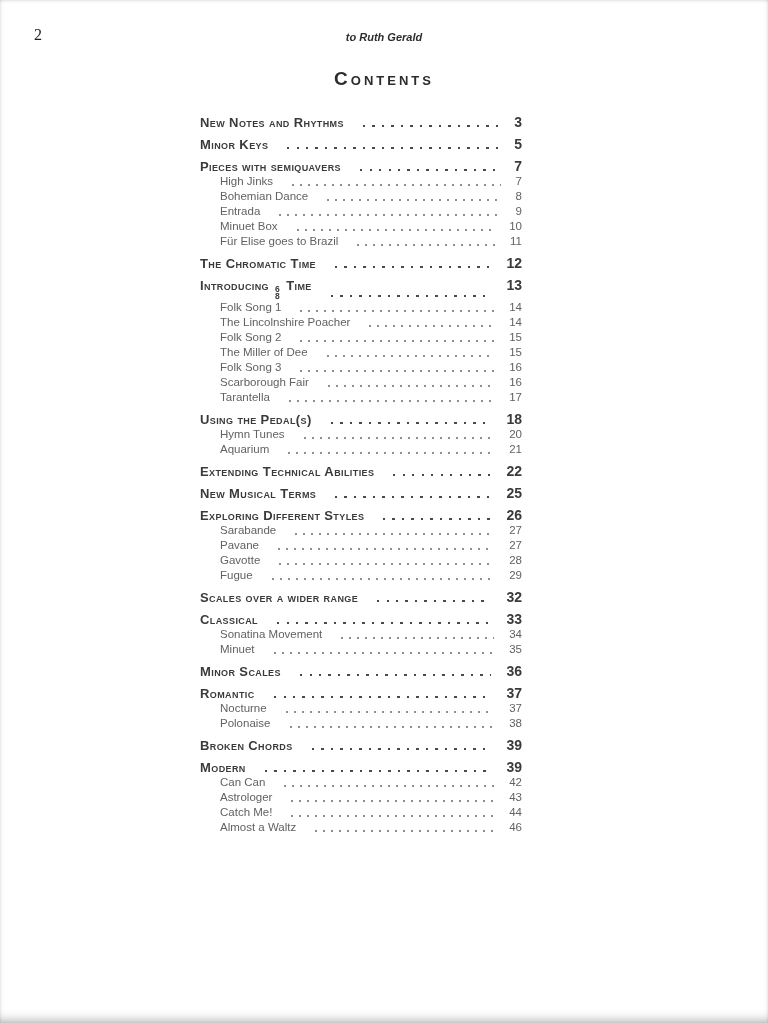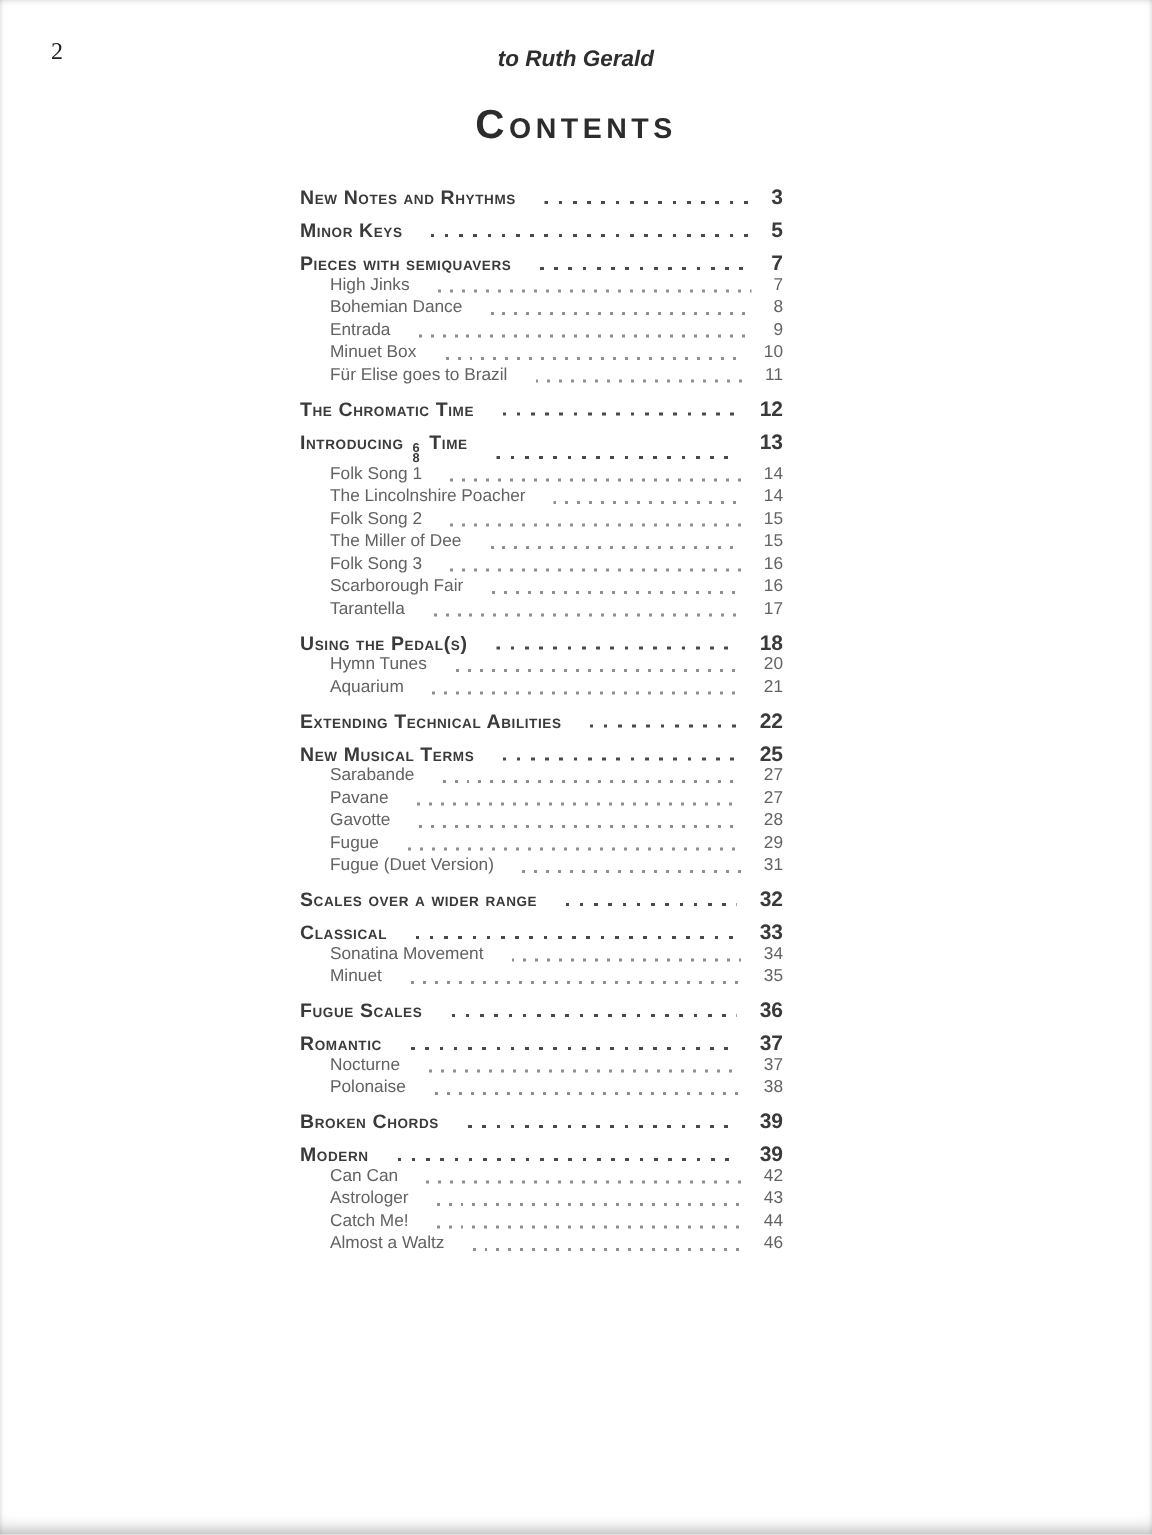--- a/index.html
+++ b/index.html
@@ -27,29 +27,29 @@
     color: #1d1d1d;
   }
   .dedication {
     position: absolute;
     top: 31px;
     left: 0;
     right: 0;
     text-align: center;
     font-style: italic;
     font-weight: bold;
-    font-size: 15px;
+    font-size: 11px;
     color: #2e2e2e;
   }
   .title {
     padding-top: 68px;
     text-align: center;
     font-variant: small-caps;
     font-weight: bold;
-    font-size: 27px;
+    font-size: 19px;
     letter-spacing: 3px;
     color: #2c2c2c;
   }
   .toc {
     width: 322px;
     margin: 18px 0 0 200px;
   }
   .row { display: flex; align-items: baseline; gap: 12px; }
   .row.l0 {
     padding-top: 7px;
@@ -210,45 +210,45 @@
       <div class="row l0">
         <span class="label">Extending Technical Abilities</span>
         <span class="leader"></span>
         <span class="page-num">22</span>
       </div>
       <div class="row l0">
         <span class="label">New Musical Terms</span>
         <span class="leader"></span>
         <span class="page-num">25</span>
       </div>
+      <div class="row l0">
+        <span class="label">Exploring Different Styles</span>
+        <span class="leader"></span>
+        <span class="page-num">26</span>
+      </div>
       <div class="row l1">
         <span class="label">Sarabande</span>
         <span class="leader"></span>
         <span class="page-num">27</span>
       </div>
       <div class="row l1">
         <span class="label">Pavane</span>
         <span class="leader"></span>
         <span class="page-num">27</span>
       </div>
       <div class="row l1">
         <span class="label">Gavotte</span>
         <span class="leader"></span>
         <span class="page-num">28</span>
       </div>
       <div class="row l1">
         <span class="label">Fugue</span>
         <span class="leader"></span>
         <span class="page-num">29</span>
       </div>
-      <div class="row l1">
-        <span class="label">Fugue (Duet Version)</span>
-        <span class="leader"></span>
-        <span class="page-num">31</span>
-      </div>
       <div class="row l0">
         <span class="label">Scales over a wider range</span>
         <span class="leader"></span>
         <span class="page-num">32</span>
       </div>
       <div class="row l0">
         <span class="label">Classical</span>
         <span class="leader"></span>
         <span class="page-num">33</span>
       </div>
@@ -256,21 +256,21 @@
         <span class="label">Sonatina Movement</span>
         <span class="leader"></span>
         <span class="page-num">34</span>
       </div>
       <div class="row l1">
         <span class="label">Minuet</span>
         <span class="leader"></span>
         <span class="page-num">35</span>
       </div>
       <div class="row l0">
-        <span class="label">Fugue Scales</span>
+        <span class="label">Minor Scales</span>
         <span class="leader"></span>
         <span class="page-num">36</span>
       </div>
       <div class="row l0">
         <span class="label">Romantic</span>
         <span class="leader"></span>
         <span class="page-num">37</span>
       </div>
       <div class="row l1">
         <span class="label">Nocturne</span>

